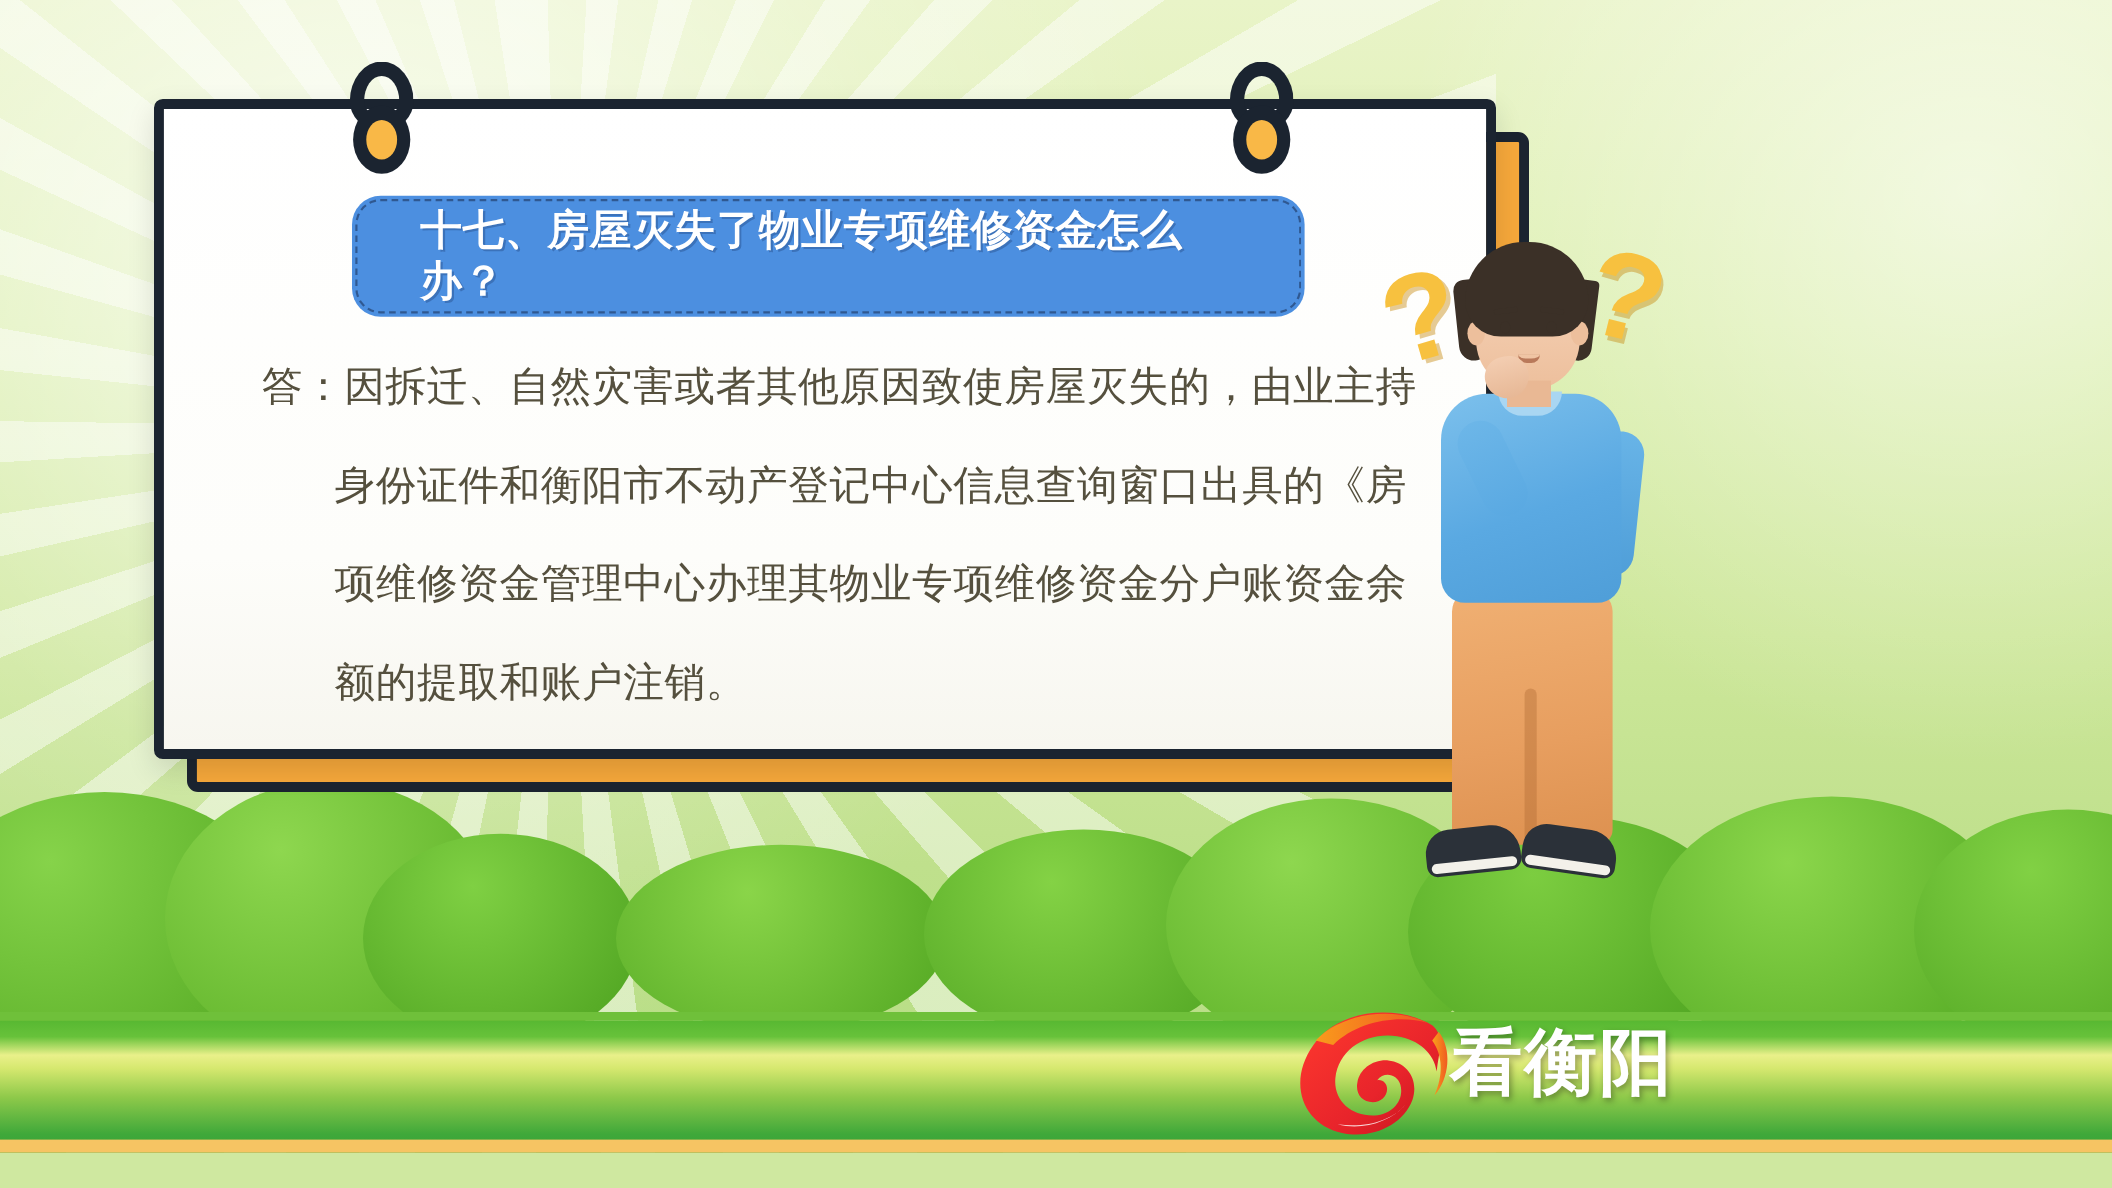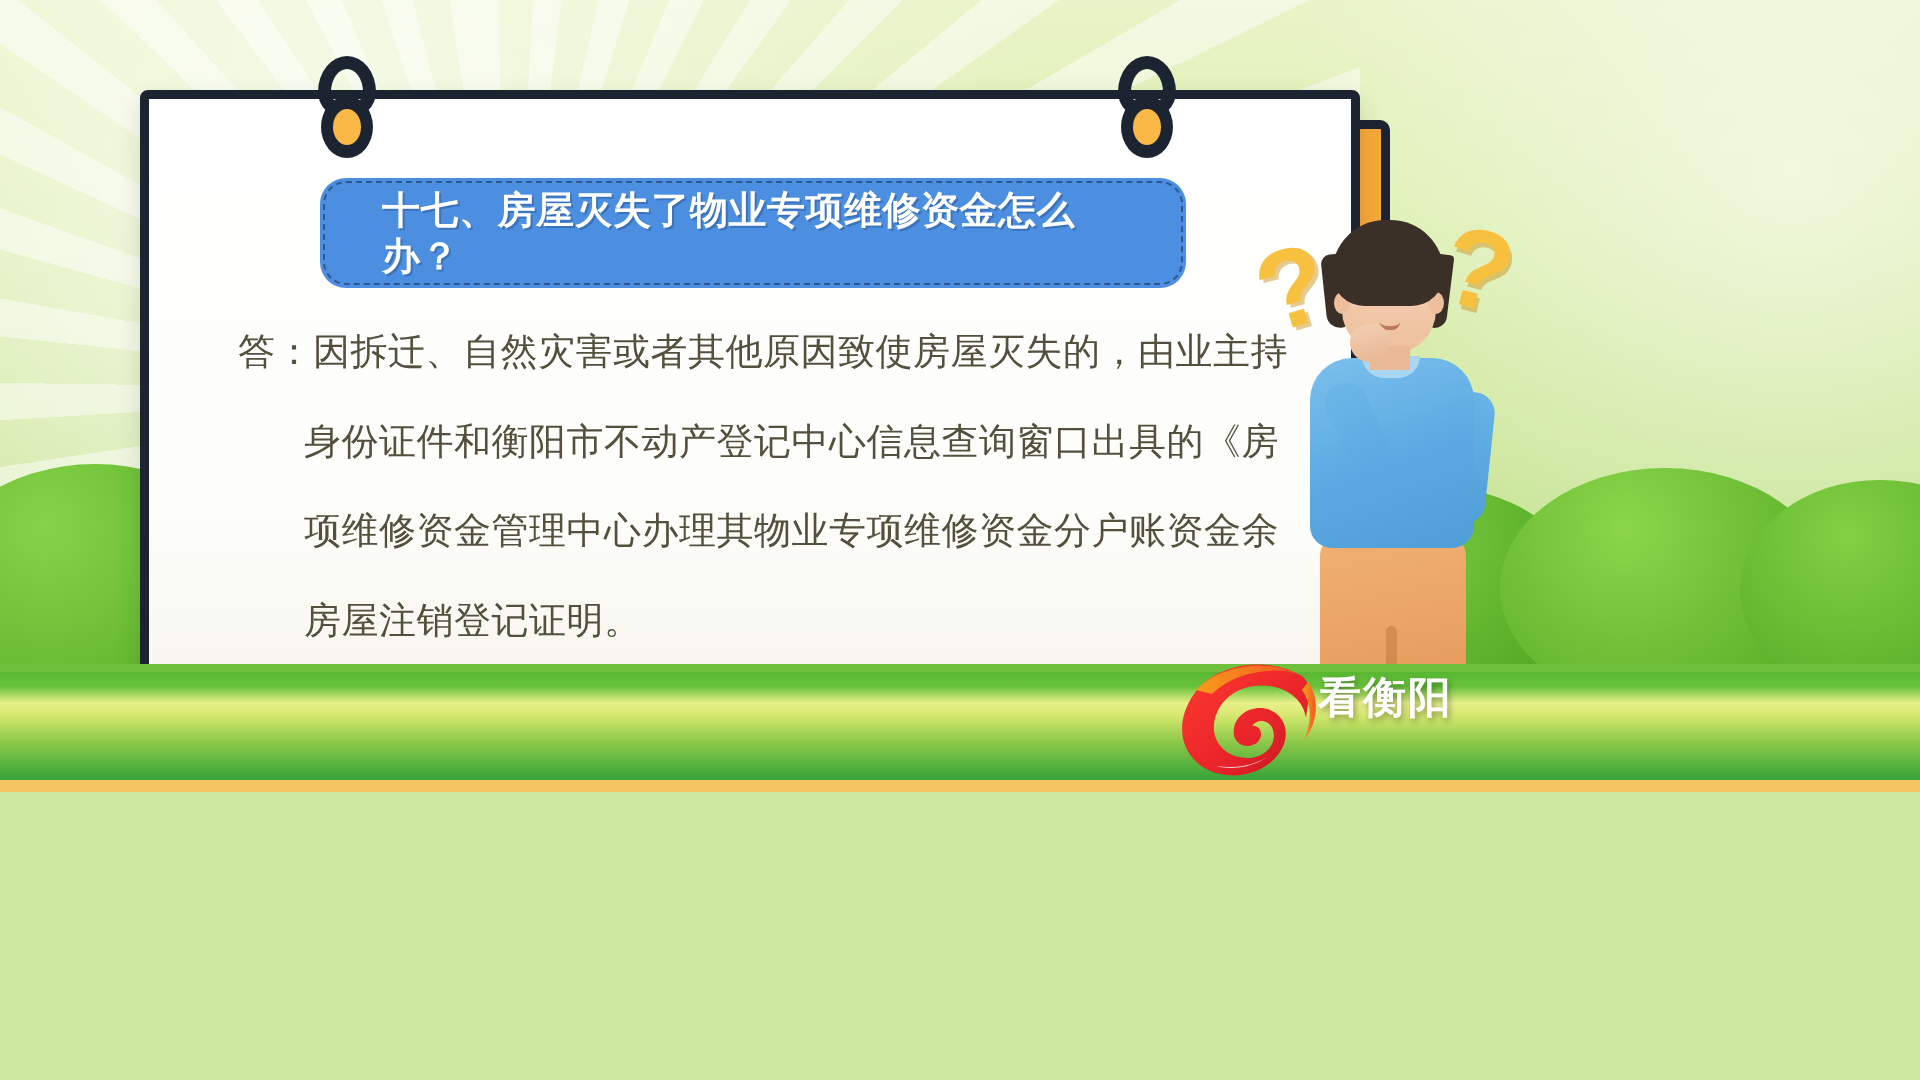--- a/index.html
+++ b/index.html
@@ -4,21 +4,21 @@
 <style>
   * { margin:0; padding:0; box-sizing:border-box; }
   html,body{ width:1920px; height:1080px; overflow:hidden; }
   body{
     font-family:"Liberation Sans", sans-serif;
     background:#cfe8a0;
     position:relative;
   }
 
   
-  #stage{ position:absolute; inset:0; width:1920px; height:792px; overflow:hidden;padding-left:47px; }
+  #stage{ position:absolute; inset:0; width:1920px; height:1048px; overflow:hidden;padding-left:47px; }
 
   .bg-base{
     position:absolute; inset:0;
     background:
       linear-gradient(180deg,#e9f4c8 0%, #dcefb0 28%, #cde79a 55%, #bfe08c 75%, #b6dd84 100%);
   }
   
   .bg-rays{
     position:absolute; left:-340px; top:-460px; width:1700px; height:1700px;
     background:repeating-conic-gradient(from -6deg at 50% 50%,
@@ -192,21 +192,21 @@
   }
   .shoe.l{ left:38px; transform:rotate(-6deg); }
   .shoe.r{ left:126px; transform:rotate(8deg); }
   .shoe:after{ content:""; position:absolute; left:4px; bottom:3px; right:4px; height:9px; background:#f3f1ea; border-radius:8px; }
 
   
   .logo{ position:absolute; left:1172px; bottom:10px; width:400px; height:128px; }
   .logo-swirl{ position:absolute; left:0; top:6px; width:150px; height:118px; }
   .logo-text{
     position:absolute; left:146px; top:22px;
-    color:#ffffff; font-size:43px; font-weight:bold; letter-spacing:2px;
+    color:#ffffff; font-size:66px; font-weight:bold; letter-spacing:2px;
     text-shadow:2px 3px 6px rgba(0,0,0,.35);
     line-height:1;
   }
 </style>
 </head>
 <body>
 
 <div id="stage">
 
   <div class="bg-base"></div>
@@ -248,21 +248,21 @@
   </div>
 
   <div class="title-banner">
     <div class="title-text">十七、房屋灭失了物业专项维修资金怎么办？</div>
   </div>
 
   <div class="answer">
     <div class="answer-line">答：因拆迁、自然灾害或者其他原因致使房屋灭失的，由业主持</div>
     <div class="answer-line indent">身份证件和衡阳市不动产登记中心信息查询窗口出具的《房</div>
     <div class="answer-line indent">项维修资金管理中心办理其物业专项维修资金分户账资金余</div>
-    <div class="answer-line indent">房屋注销登记证明。</div>
+    <div class="answer-line indent">额的提取和账户注销。</div>
   </div>
 
   <div class="character">
     <div class="qmark q-left">?</div>
     <div class="qmark q-right">?</div>
 
     <div class="pants"></div>
     <div class="pants-gap"></div>
     <div class="shoe l"></div>
     <div class="shoe r"></div>

